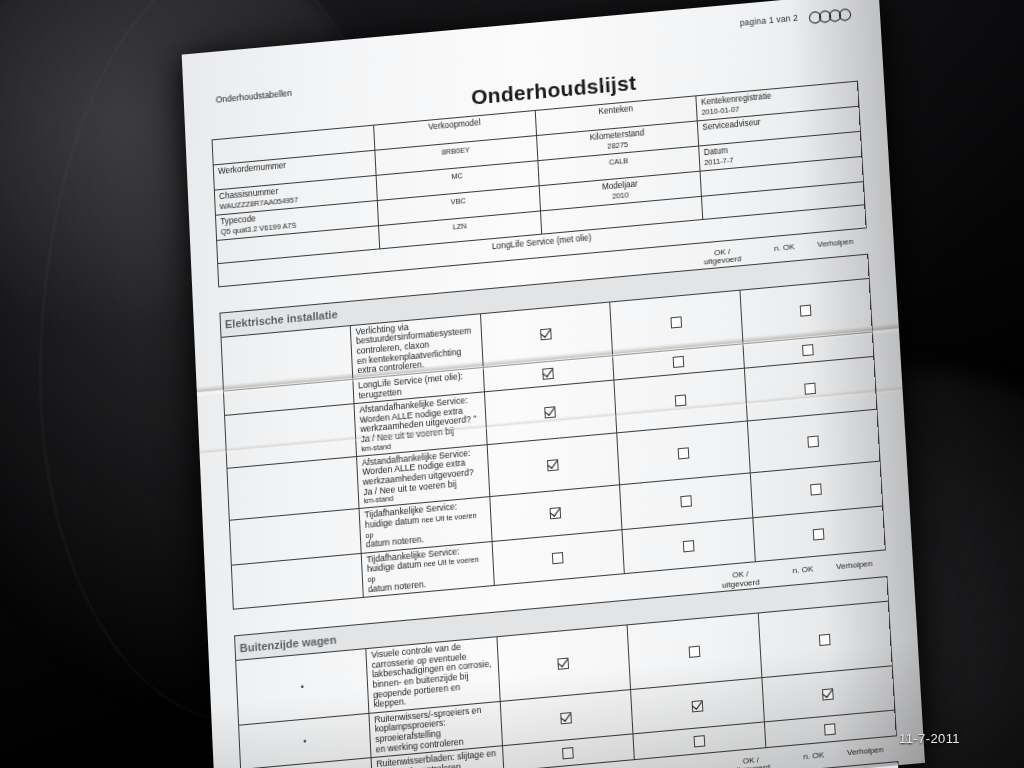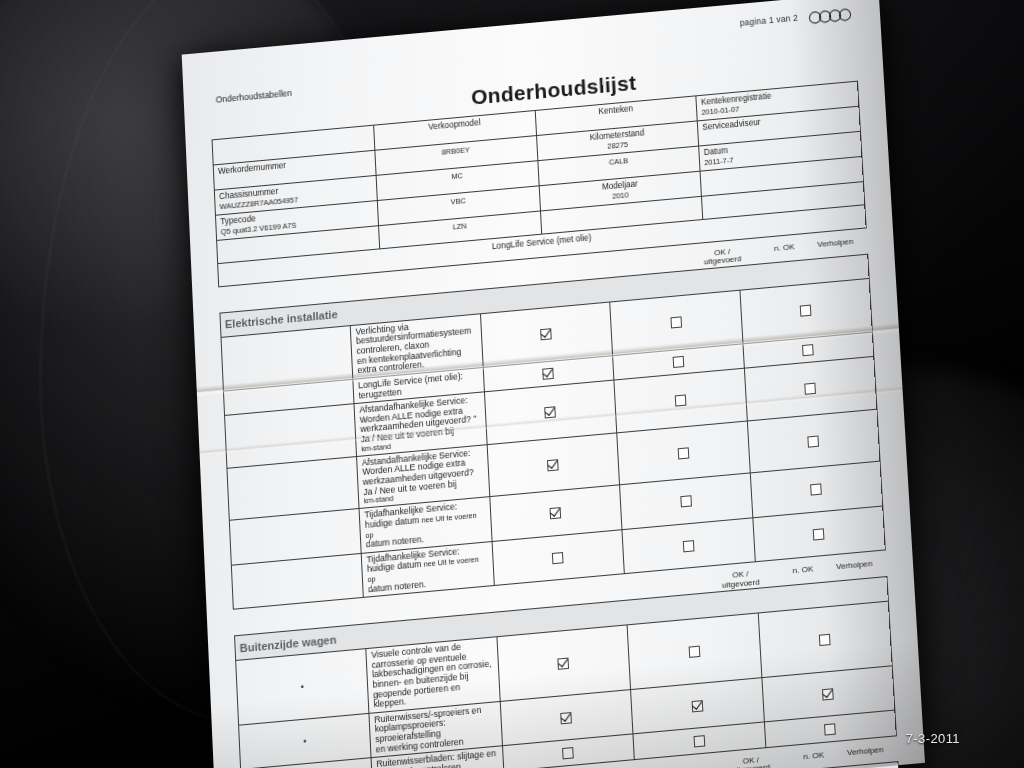--- a/index.html
+++ b/index.html
@@ -513,14 +513,14 @@
         </table>
       </div>
 
       <div class="fold"></div>
       <div class="fold2"></div>
       <div class="shadow-right"></div>
       <div class="shadow-bottom"></div>
     </div>
   </div>
 
-  <div class="datestamp">7-3-2011</div>
+  <div class="datestamp">11-7-2011</div>
 </div>
 
 </body></html>

